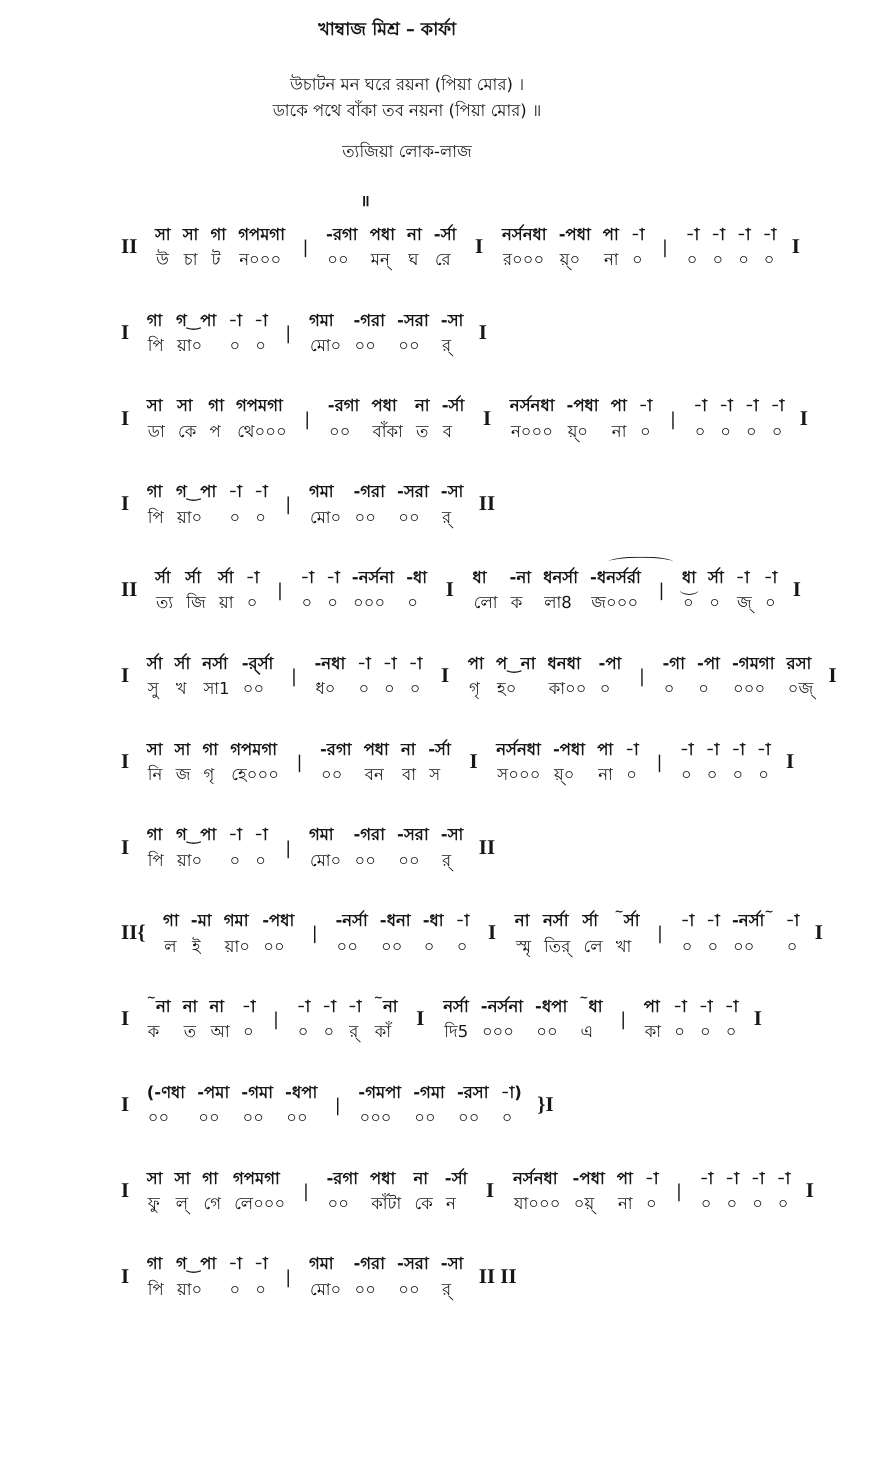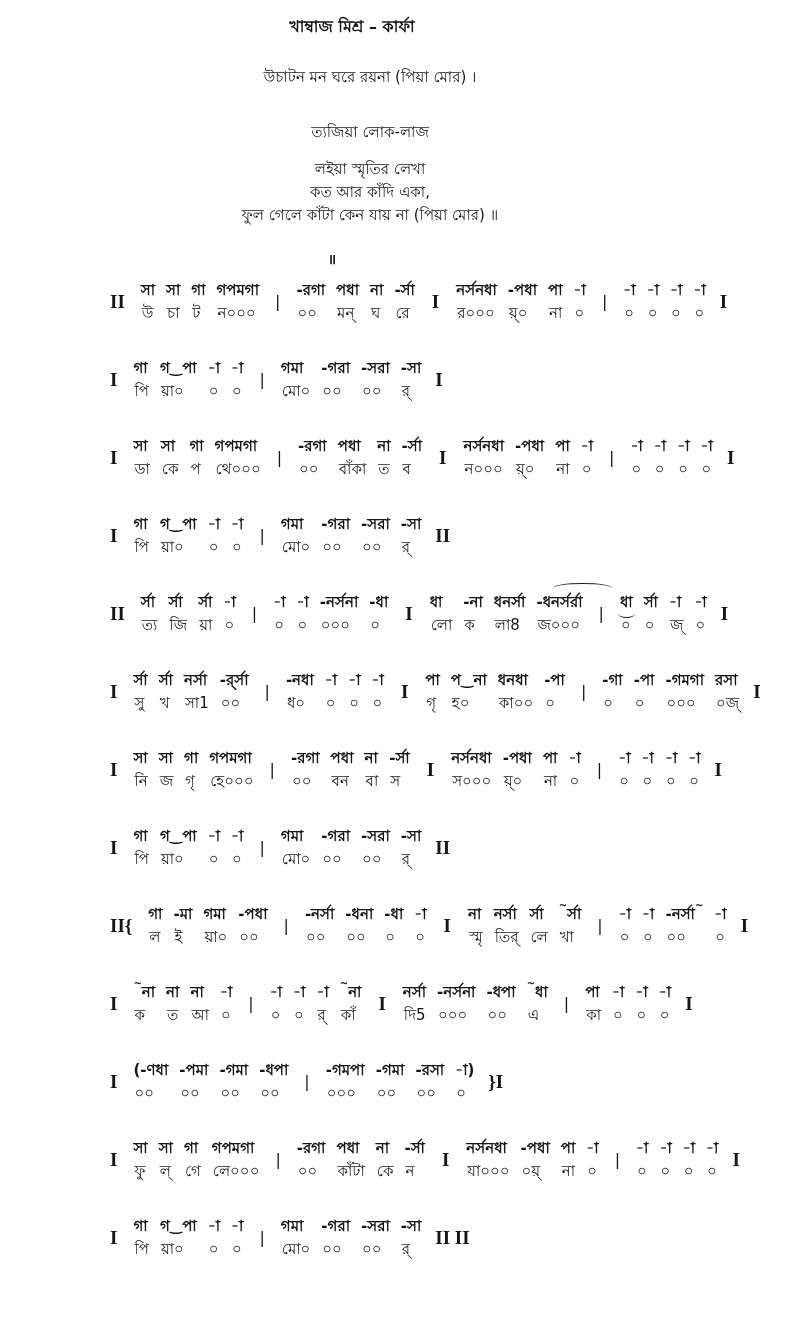--- a/index.html
+++ b/index.html
@@ -8,21 +8,21 @@
     font-family:"DejaVu Sans","Liberation Sans",sans-serif;
     color:#161616;
   }
   .page{width:704px;height:1336px;}
   .title{
     text-align:center;font-size:16px;font-weight:bold;
     padding-top:16px;line-height:22px;
   }
   .stanza{text-align:center;line-height:23px;font-size:15px;padding-left:36px;}
   .stanza-1{margin-top:28px;}
-  .stanza-2{margin-top:32px;}
+  .stanza-2{margin-top:15px;}
   .stanza-3{margin-top:14px;}
   .verse-mark{
     text-align:center;margin-top:22px;font-size:14px;font-weight:bold;
     padding-right:40px;
   }
   .notation{margin-top:12px;}
   .nrow{
     display:flex;align-items:center;gap:11px;
     margin:0 0 35px 110px;white-space:nowrap;
   }
@@ -62,31 +62,27 @@
 </style>
 </head>
 <body>
 
 <div class="page">
 
   <div class="title">খাম্বাজ মিশ্র – কার্ফা</div>
 
   <div class="stanza stanza-1">
     <div>উচাটন মন ঘরে রয়না (পিয়া মোর) ।</div>
+    <div>ডাকে পথে বাঁকা তব নয়না (পিয়া মোর) ॥</div>
   </div>
 
   <div class="stanza stanza-2">
     <div>ত্যজিয়া লোক-লাজ</div>
   </div>
 
-  <div class="stanza stanza-3">
-    <div>লইয়া স্মৃতির লেখা</div>
-    <div>কত আর কাঁদি একা,</div>
-    <div>ফুল গেলে কাঁটা কেন যায় না (পিয়া মোর) ॥</div>
-  </div>
 
   <div class="verse-mark">॥</div>
 
   <div class="notation">
       <div class="nrow">
         <span class="marker start">II</span>
         <span class="cell">
           <span class="note">সা</span>
           <span class="lyric">উ</span>
         </span>

